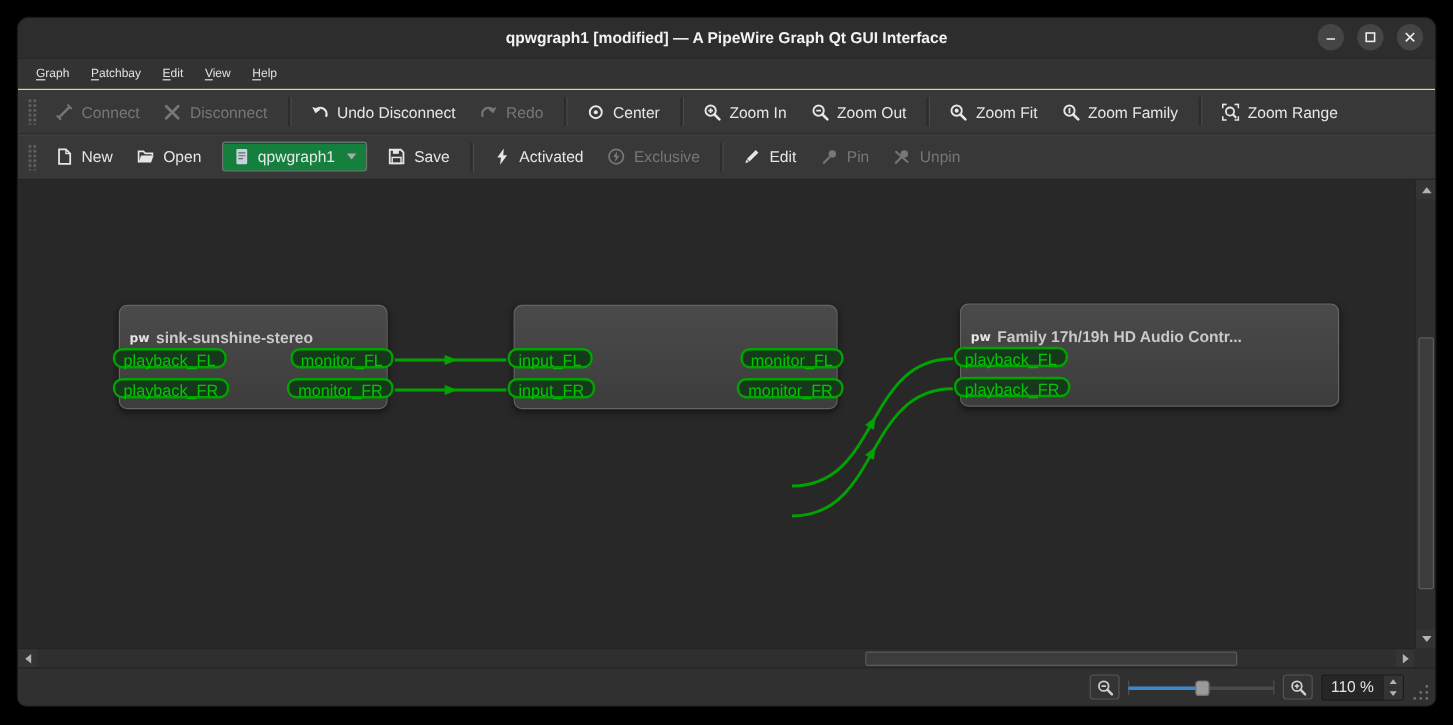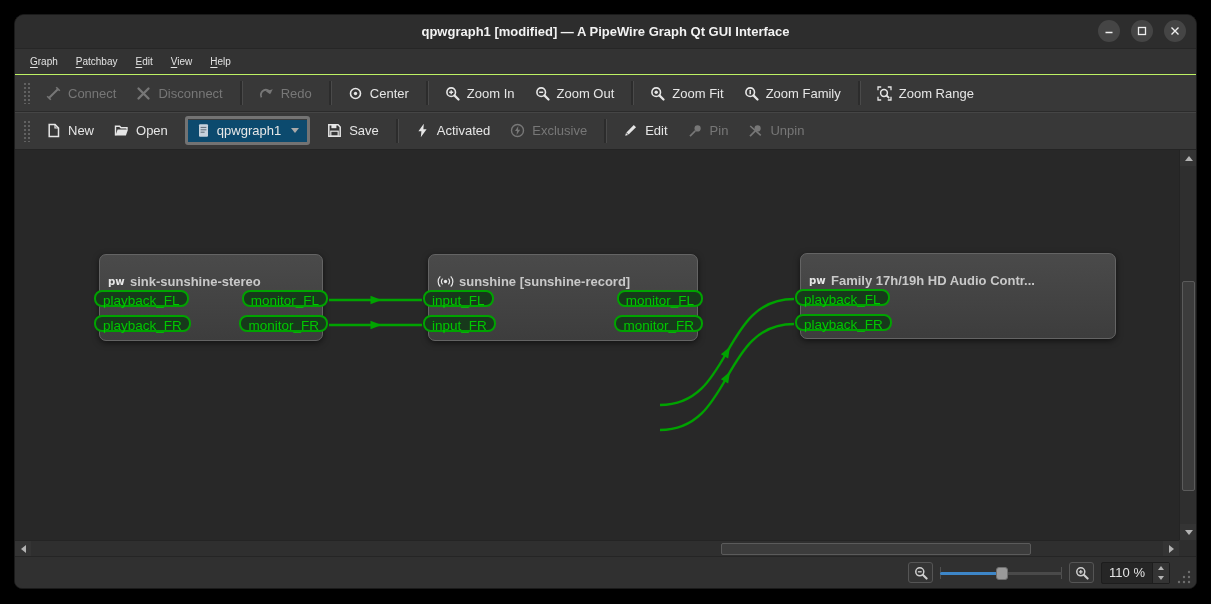--- a/index.html
+++ b/index.html
@@ -29,21 +29,21 @@
   .toolbar.tb2{border-bottom:1px solid #242424;box-shadow:inset 0 1px 0 #454545;}
   .tb-handle{width:8px;height:22px;margin:0 4px;flex:none;
              background:radial-gradient(circle,#616161 1px,transparent 1.4px);
              background-size:4px 4px;}
   .tb-sep{width:2px;height:24px;margin:0 6px;background:#2c2c2c;box-shadow:1px 0 0 #4a4a4a;flex:none;}
   .tb-btn{display:flex;align-items:center;gap:7px;padding:6px 9px;border-radius:3px;
           font-size:13px;color:#e6e6e6;white-space:nowrap;flex:none;}
   .tb-btn.disabled{color:#777777;}
   .ico{display:inline-flex;flex:none;}
   .ico svg{width:15px;height:15px;display:block;}
-  .combo{display:flex;align-items:center;gap:6px;background:#0c4a6e;border:3px solid #737373;
+  .combo{display:flex;align-items:center;gap:6px;background:#15803d;border:1px solid #737373;
          border-radius:3px;padding:4px 8px;margin:0 6px;font-size:13px;color:#e8e8e8;flex:none;
          box-shadow:inset 0 1px 0 #3c3c3c;}
   .combo .caret{width:0;height:0;border-left:4px solid transparent;border-right:4px solid transparent;
                 border-top:5px solid #a9a9a9;margin-left:4px;}
   
   .canvas-wrap{flex:1;position:relative;background:#282828;}
   .graph{position:absolute;left:0;top:0;right:17px;bottom:16px;overflow:hidden;background:#282828;}
   .graph svg.links{position:absolute;left:0;top:0;pointer-events:none;}
   .node{position:absolute;background:linear-gradient(180deg,#4a4a4a,#3d3d3d);
         border:1px solid #646464;border-radius:7px;box-shadow:0 2px 6px rgba(0,0,0,.55);}
@@ -144,20 +144,29 @@
         </div>
         <div class="tb-btn disabled">
           <span class="ico">
             <svg viewBox="0 0 15 15" stroke="currentColor" fill="none">
               <path d="M2.5 2.5 L12.5 12.5 M12.5 2.5 L2.5 12.5" stroke-width="2.3" stroke-linecap="round"></path>
             </svg>
           </span>
           <span>Disconnect</span>
         </div>
         <div class="tb-sep"></div>
+        <div class="tb-btn">
+          <span class="ico">
+            <svg viewBox="0 0 15 15" fill="none" stroke="currentColor">
+              <path d="M12.6 11.3 A5 5 0 1 0 3.4 6.6" stroke-width="1.8"></path>
+              <path d="M1.2 3.2 L3.9 8.3 L8.2 5.2 Z" fill="currentColor" stroke="none"></path>
+            </svg>
+          </span>
+          <span>Undo Disconnect</span>
+        </div>
         <div class="tb-btn disabled">
           <span class="ico">
             <svg viewBox="0 0 15 15" fill="none" stroke="currentColor">
               <path d="M2.4 11.3 A5 5 0 1 1 11.6 6.6" stroke-width="1.8"></path>
               <path d="M13.8 3.2 L11.1 8.3 L6.8 5.2 Z" fill="currentColor" stroke="none"></path>
             </svg>
           </span>
           <span>Redo</span>
         </div>
         <div class="tb-sep"></div>
@@ -327,30 +336,20 @@
                 </svg>
               </span>
               <span>sink-sunshine-stereo</span>
             </div>
             <span class="port in" style="top: 35px;">playback_FL</span>
             <span class="port in" style="top: 60px;">playback_FR</span>
             <span class="port out" style="top: 35px;">monitor_FL</span>
             <span class="port out" style="top: 60px;">monitor_FR</span>
           </div>
           <div class="node" style="left: 413px; top: 104px; width: 270px; height: 87px;">
-            <div class="node-hd">
-              <span class="nico">
-                <svg viewBox="0 0 17 17" fill="none" stroke="#e6e6e6">
-                  <circle cx="8.5" cy="8.5" r="1.7" fill="#e6e6e6" stroke="none"></circle>
-                  <path d="M5.6 5.6 a4.1 4.1 0 0 0 0 5.8 M11.4 5.6 a4.1 4.1 0 0 1 0 5.8" stroke-width="1.2"></path>
-                  <path d="M3.3 3.3 a7.4 7.4 0 0 0 0 10.4 M13.7 3.3 a7.4 7.4 0 0 1 0 10.4" stroke-width="1.2"></path>
-                </svg>
-              </span>
-              <span>sunshine [sunshine-record]</span>
-            </div>
             <span class="port in" style="top: 35px;">input_FL</span>
             <span class="port in" style="top: 60px;">input_FR</span>
             <span class="port out" style="top: 35px;">monitor_FL</span>
             <span class="port out" style="top: 60px;">monitor_FR</span>
           </div>
           <div class="node" style="left: 785px; top: 103px; width: 316px; height: 86px;">
             <div class="node-hd">
               <span class="nico">
                 <svg viewBox="0 0 20 15">
                   <text x="0" y="12" font-family="DejaVu Sans, sans-serif" font-size="12" font-weight="bold" fill="#e6e6e6">pw</text>

